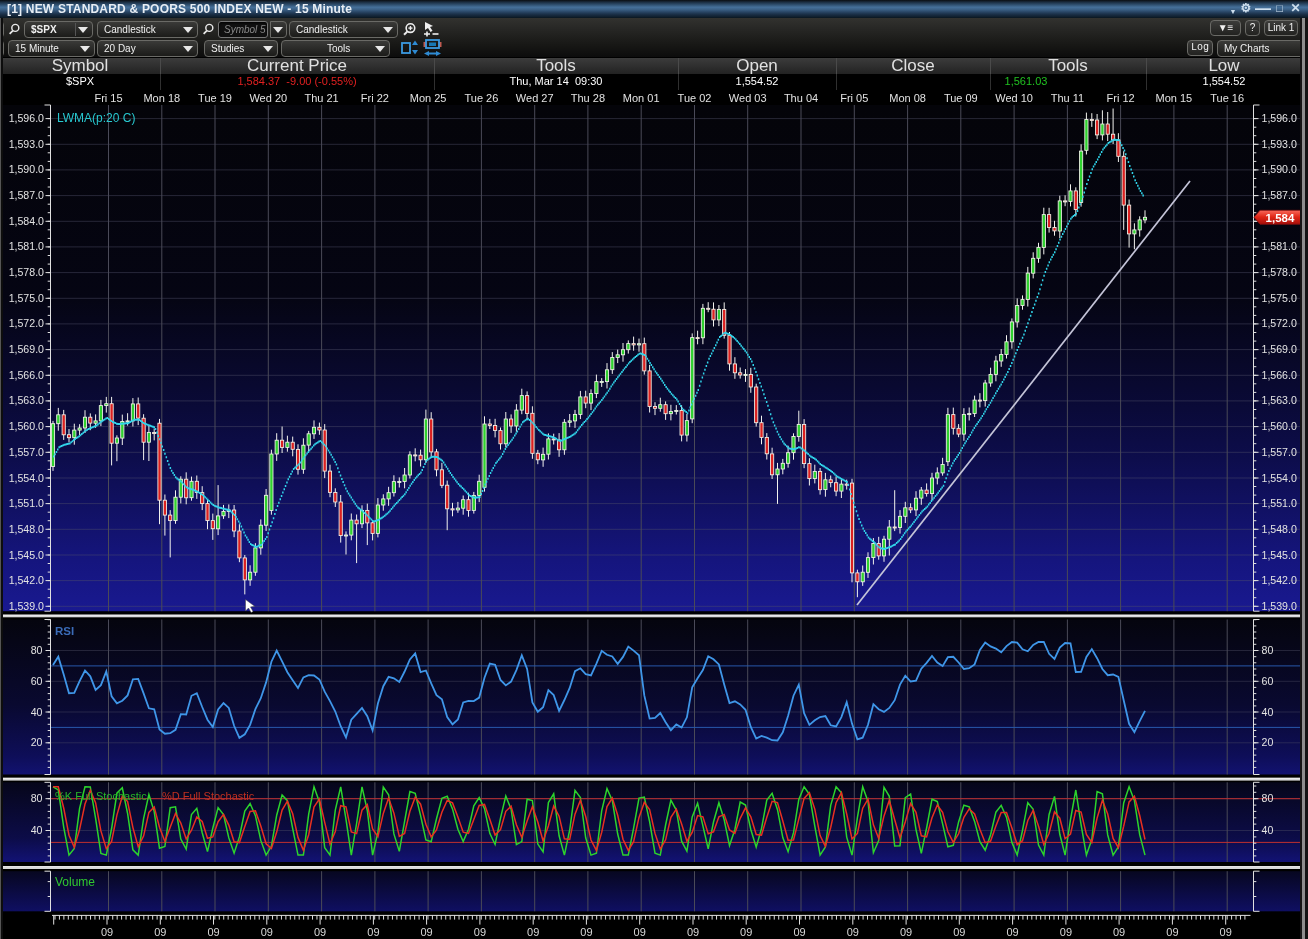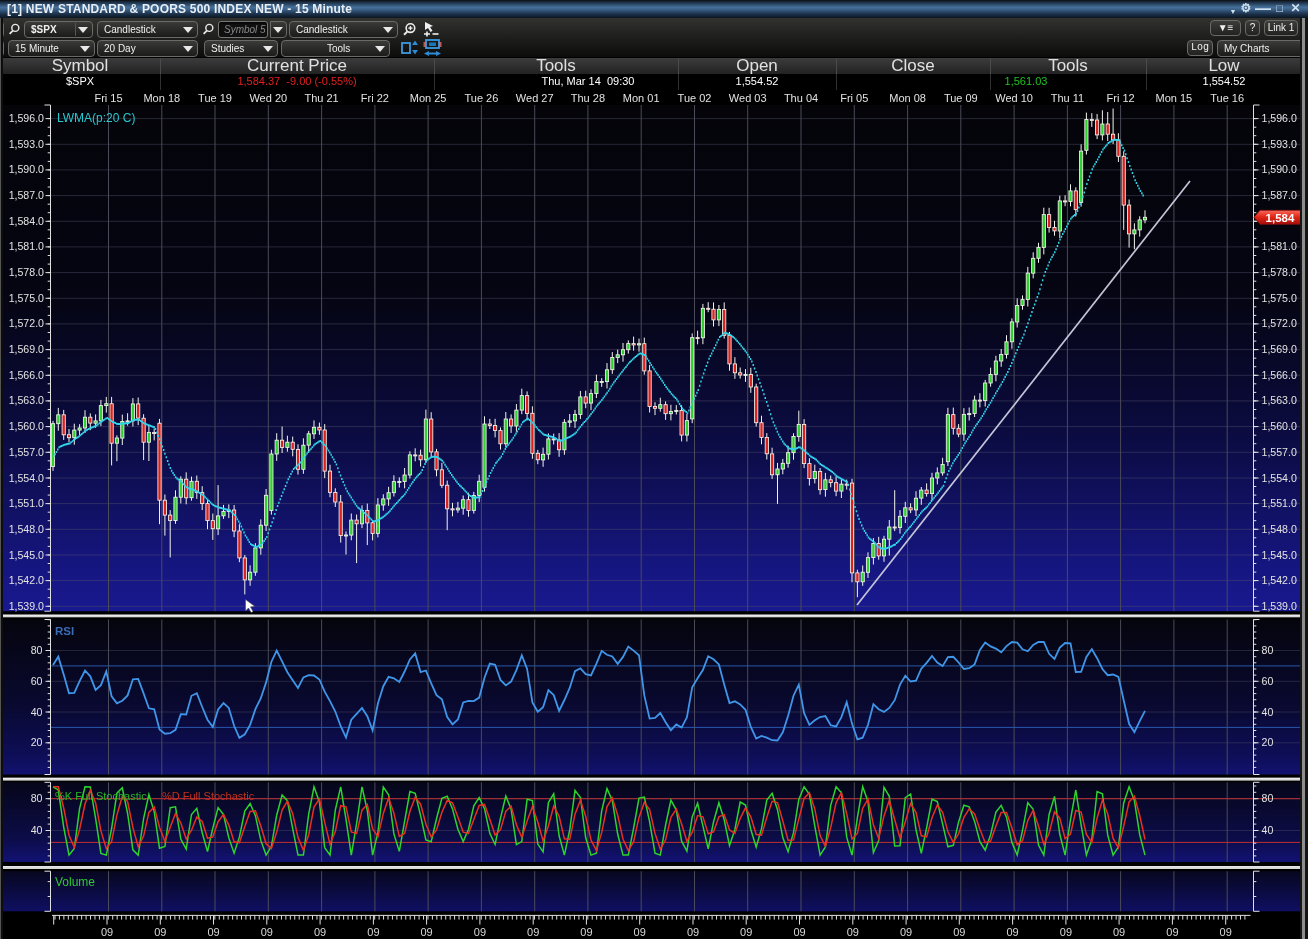--- a/index.html
+++ b/index.html
@@ -118,21 +118,21 @@
  <span class="csep" style="left:160px;"></span>
       <span class="csep" style="left:434px;"></span>
  <span class="csep" style="left:678px;"></span>
       <span class="csep" style="left:836px;"></span>
  <span class="csep" style="left:990px;"></span>
       <span class="csep" style="left:1146px;"></span>
 </div>
 <div id="tval">
  <span class="tc" style="left:0;width:160px;">$SPX</span>
  <span class="tc" style="left:160px;width:274px;color:#e02020;">1,584.37&nbsp; -9.00 (-0.55%)</span>
- <span class="tc" style="left:434px;width:244px;margin-left:32px;">Thu, Mar 14&nbsp; 09:30</span>
+ <span class="tc" style="left:434px;width:244px;">Thu, Mar 14&nbsp; 09:30</span>
  <span class="tc" style="left:678px;width:158px;">1,554.52</span>
  <span class="tc" style="left:836px;width:154px;margin-top:48px;">1,559.99</span>
  <span class="tc" style="left:948px;width:156px;color:#20c020;">1,561.03</span>
  <span class="tc" style="left:1146px;width:156px;">1,554.52</span>
  <span class="csep2" style="left:160px;"></span>
       <span class="csep2" style="left:434px;"></span>
  <span class="csep2" style="left:678px;"></span>
       <span class="csep2" style="left:836px;"></span>
  <span class="csep2" style="left:990px;"></span>
       <span class="csep2" style="left:1146px;"></span>

